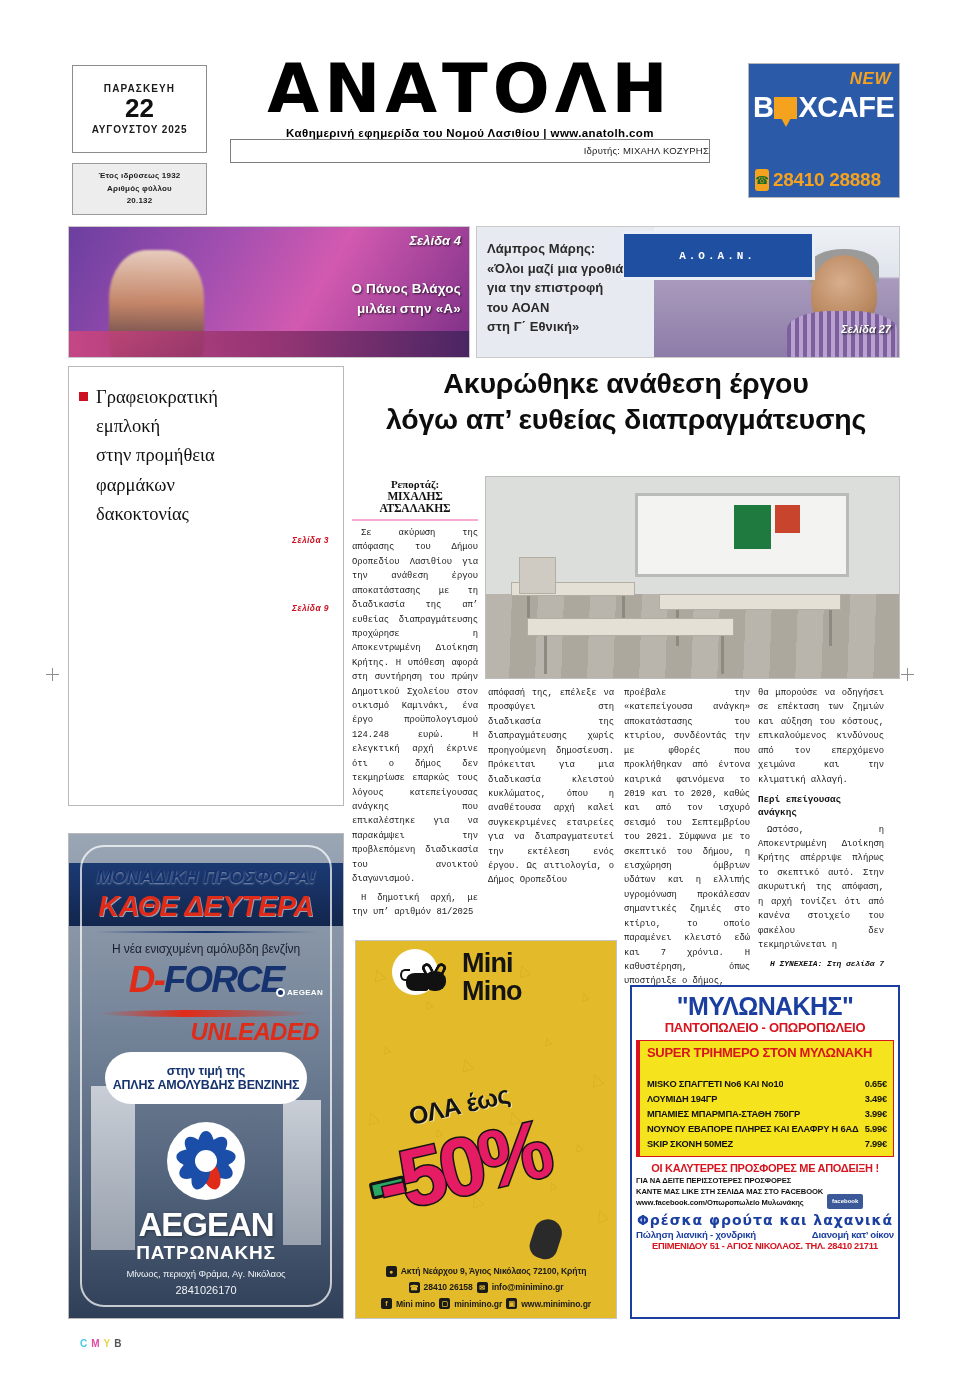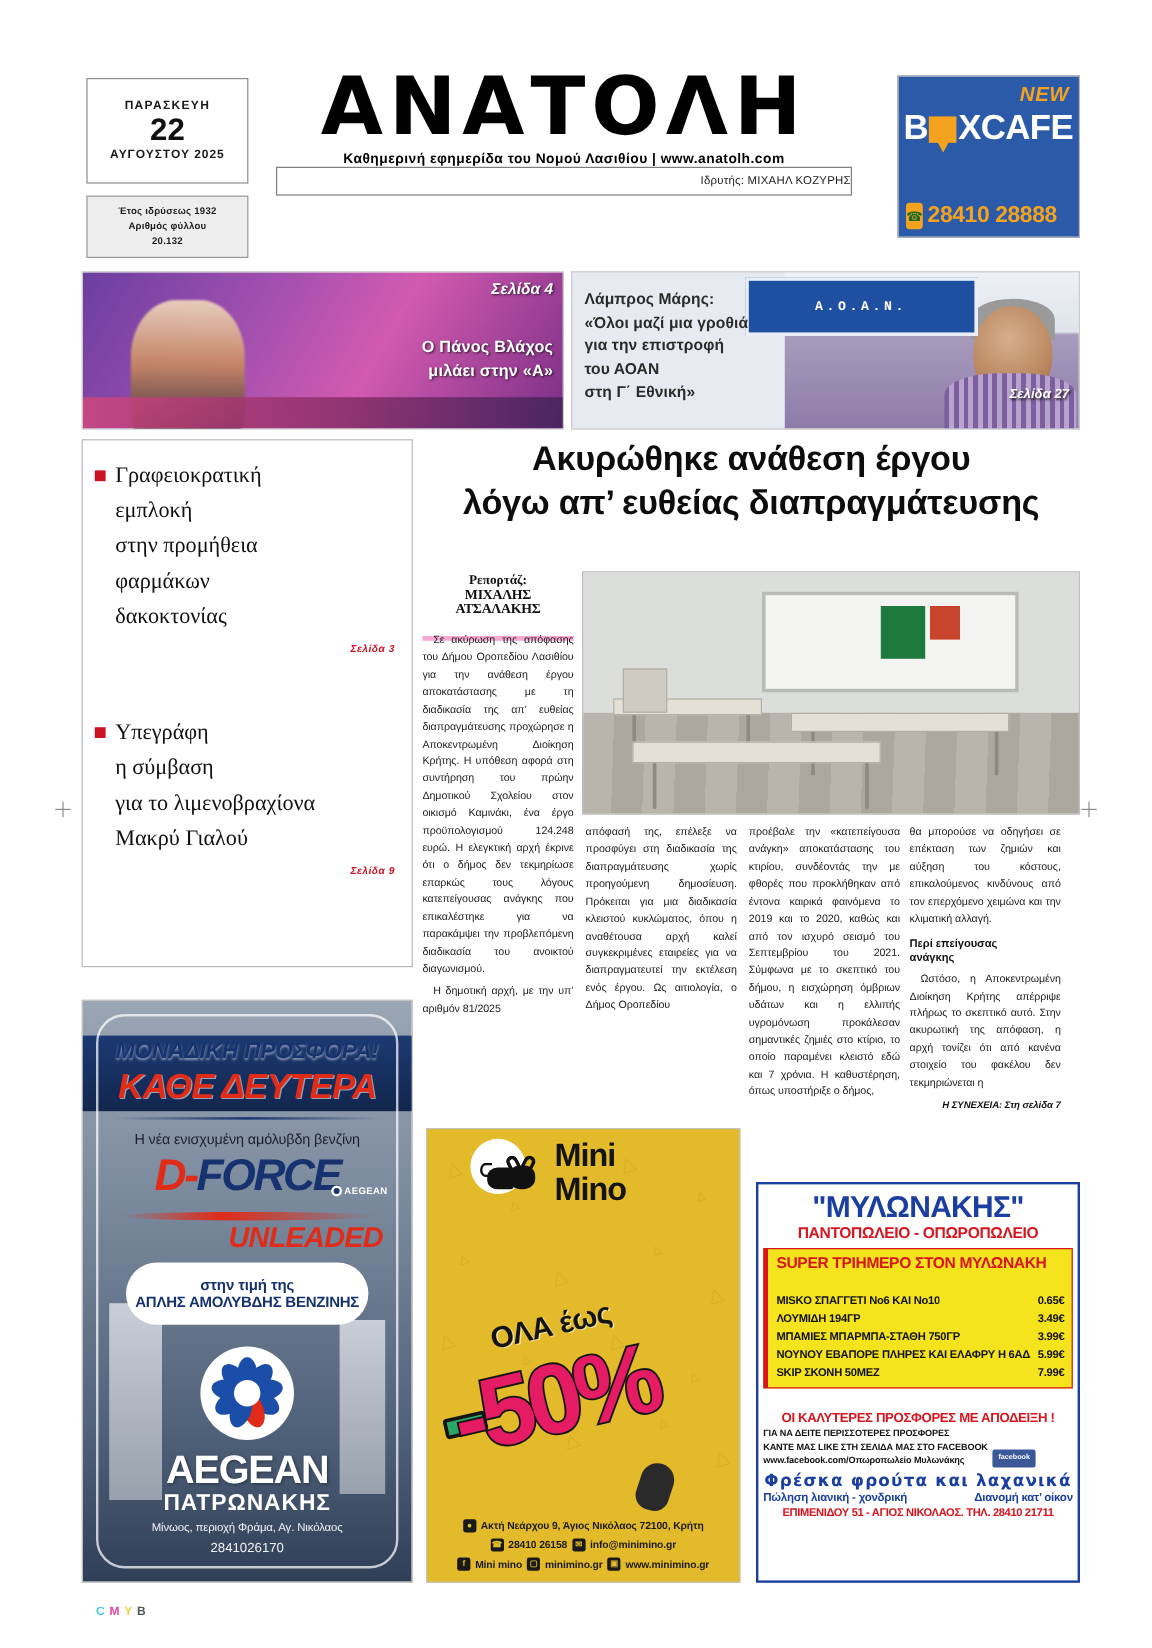--- a/index.html
+++ b/index.html
@@ -197,30 +197,30 @@
     position:absolute; left:0; bottom:0; width:100%; height:42%;
     background:repeating-linear-gradient(92deg,#b9b5ac 0 26px,#ada89e 26px 52px);
   }
   .ph-desk{
     position:absolute; background:#e4e0d6; border:1px solid #b2aea3;
   }
   .ph-leg{ position:absolute; background:#8d8a82; width:3px; }
 
   .byline {
     position:absolute; left:0; top:112px; width:126px; text-align:center;
-    border-bottom:4px solid #f9a8d4; padding-bottom:16px;
+    border-bottom:2px solid #f9a8d4; padding-bottom:5px;
   }
   .byline .r1 { font-family:"Liberation Serif", serif; font-size:11px; font-weight:bold; color:#111; }
   .byline .r2 { font-family:"Liberation Serif", serif; font-size:11.5px; font-weight:bold; color:#111; letter-spacing:-.2px; }
 
   .cols { position:absolute; left:0; top:160px; width:548px; }
   .col {
     position:absolute; width:126px;
     font-size:8.9px; line-height:1.62; color:#1b1b1b;
-    text-align:justify; letter-spacing:-.05px;
+    text-align:justify; letter-spacing:-.05px;font-family:Liberation Mono, monospace;
   }
   .col p { text-indent:9px; margin:0 0 4px 0; }
   .col p.noind { text-indent:0; }
   .col-1 { left:0; top:0; }
   .col-2 { left:136px; top:160px; }
   .col-3 { left:272px; top:160px; }
   .col-4 { left:406px; top:160px; }
   .sub-head {
     font-weight:bold; font-size:9.3px; color:#111; margin:7px 0 3px;
     line-height:1.38; text-indent:0;
@@ -433,21 +433,21 @@
   }
   .myl-row {
     display:flex; justify-content:space-between; align-items:baseline;
     font-size:9.3px; font-weight:bold; color:#111; letter-spacing:-.2px;
     padding:2.5px 0; gap:6px;
   }
   .myl-row .nm { white-space:nowrap; overflow:hidden; }
   .myl-row .pr { white-space:nowrap; }
   .myl-best {
     text-align:center; font-size:11px; font-weight:bold; color:#d8141e;
-    letter-spacing:-.3px; margin-top:19px;
+    letter-spacing:-.3px; margin-top:5px;
   }
   .myl-fb {
     display:flex; align-items:flex-end; gap:4px; margin-top:2px;
   }
   .myl-fb-txt { font-size:7.6px; font-weight:bold; color:#111; line-height:1.42; letter-spacing:-.1px; }
   .myl-fb-badge {
     width:36px; height:15px; background:#3b5998; color:#fff; font-size:6px;
     display:flex; align-items:center; justify-content:center; border-radius:2px;
     flex:0 0 auto; font-weight:bold;
   }
@@ -566,29 +566,20 @@
           <div>φαρμάκων</div>
           <div>δακοκτονίας</div>
         </div>
       </div>
       <div class="side-page">Σελίδα 3</div>
     </div>
 
     <div class="side-gap"></div>
 
     <div class="side-item">
-      <div class="side-head">
-        <span class="side-bullet"></span>
-        <div class="side-lines">
-          <div>Υπεγράφη</div>
-          <div>η σύμβαση</div>
-          <div>για το λιμενοβραχίονα</div>
-          <div>Μακρύ Γιαλού</div>
-        </div>
-      </div>
       <div class="side-page">Σελίδα 9</div>
     </div>
   </div>
 
   <div class="article">
 
     <div class="headline">
       <span>Ακυρώθηκε ανάθεση έργου</span>
       <span class="l2">λόγω απ’ ευθείας διαπραγμάτευσης</span>
     </div>

